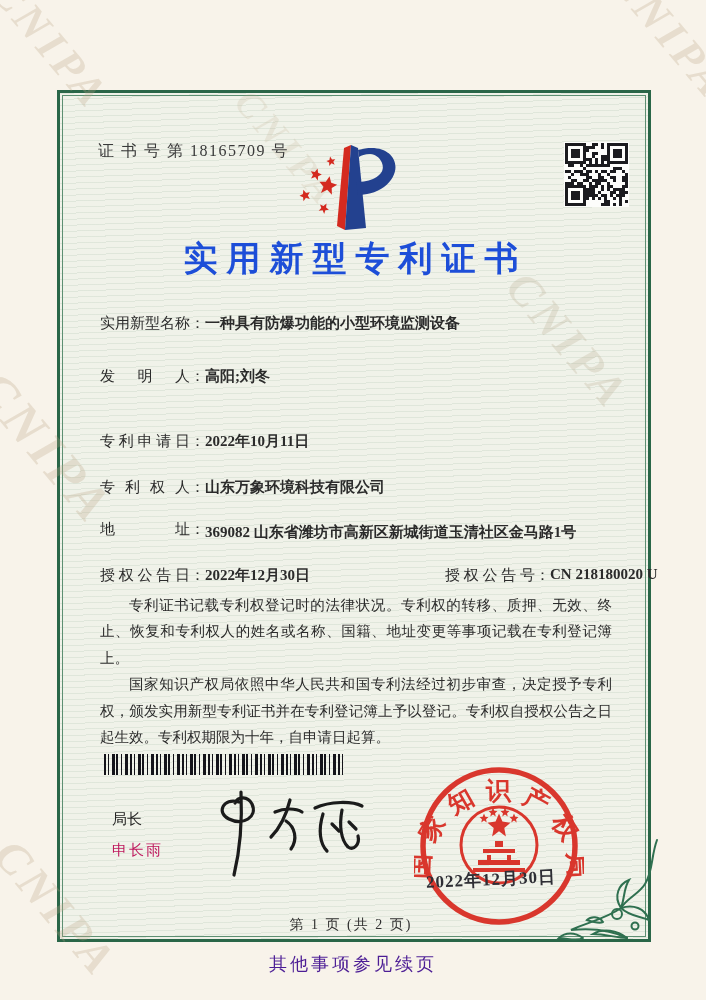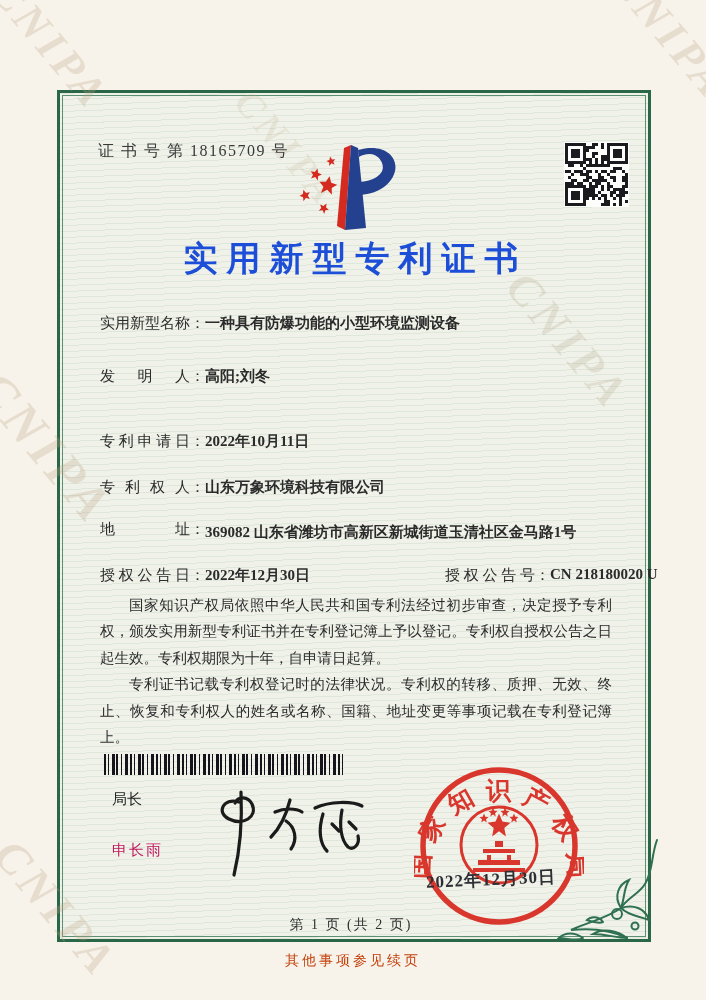--- a/index.html
+++ b/index.html
@@ -63,33 +63,33 @@
     position:absolute; left:104px; top:754px; width:242px; height:21px; z-index:2;
     background:repeating-linear-gradient(90deg,
       #14141a 0px 2px, rgba(0,0,0,0) 2px 4px,
       #14141a 4px 5px,  rgba(0,0,0,0) 5px 8px,
       #14141a 8px 11px, rgba(0,0,0,0) 11px 12px,
       #14141a 12px 14px, rgba(0,0,0,0) 14px 17px,
       #14141a 17px 18px, rgba(0,0,0,0) 18px 21px,
       #14141a 21px 24px, rgba(0,0,0,0) 24px 26px);
   }
   
-  .signer-title{position:absolute; left:112px; top:790px; z-index:2; font-size:15px; color:#222;}
+  .signer-title{position:absolute; left:112px; top:810px; z-index:2; font-size:15px; color:#222;}
   .signer-name{position:absolute; left:112px; top:841px; z-index:2; font-size:15px; color:#be185d; letter-spacing:2px;}
   .signature{position:absolute; left:205px; top:786px; z-index:2;}
   
   .seal{position:absolute; left:414px; top:761px; z-index:3; opacity:.92;}
   .seal-date{
     position:absolute; left:426px; top:868px; z-index:4;
     font-size:17px; font-weight:bold; color:#2e2e35; letter-spacing:1px;
     transform:rotate(-2.5deg); white-space:nowrap;
   }
   
   .page-info{position:absolute; left:57px; width:588px; top:916px; z-index:2; text-align:center; font-size:14px; letter-spacing:2px; color:#2f2f2f;}
-  .cont-note{position:absolute; left:0; width:706px; top:952px; z-index:2; text-align:center; font-size:14px; letter-spacing:3px; color:#c2410c;}
+  .cont-note{position:absolute; left:0; width:706px; top:952px; z-index:2; text-align:center; font-size:18px; letter-spacing:3px; color:#4c1d95;}
   .flourish{position:absolute; left:553px; top:826px; z-index:2;}
 </style>
 </head>
 <body>
 
 <div class="page">
 
   <div class="wm" style="left:-28px; top:18px;  font-size:44px;">CNIPA</div>
   <div class="wm" style="left:592px; top:8px;   font-size:44px;">CNIPA</div>
   <div class="wm" style="left:218px; top:126px; font-size:38px; color:rgba(186,166,134,0.18);">CNIPA</div>
@@ -577,22 +577,22 @@
     <span class="flabel">地址</span><span class="colon">：</span><span class="fvalue" style="width:430px;"><span class="vline">369082 山东省潍坊市高新区新城街道玉清社区金马路1号</span></span>
   </div>
   <div class="field" style="top:566px; width:512px;">
     <span class="flabel">授权公告日</span><span class="colon">：</span><span class="fvalue">2022年12月30日</span>
     <span class="grant-no-group">
       <span class="flabel">授权公告号</span><span class="colon">：</span><span class="fvalue">CN 218180020 U</span>
     </span>
   </div>
 
   <div class="paras">
+    <p>专利证书记载专利权登记时的法律状况。专利权的转移、质押、无效、终止、恢复和专利权人的姓名或名称、国籍、地址变更等事项记载在专利登记簿上。</p>
     <p>国家知识产权局依照中华人民共和国专利法经过初步审查，决定授予专利权，颁发实用新型专利证书并在专利登记簿上予以登记。专利权自授权公告之日起生效。专利权期限为十年，自申请日起算。</p>
-    <p>专利证书记载专利权登记时的法律状况。专利权的转移、质押、无效、终止、恢复和专利权人的姓名或名称、国籍、地址变更等事项记载在专利登记簿上。</p>
   </div>
 
   <div class="barcode"></div>
 
   <div class="signer-title">局长</div>
   <div class="signer-name">申长雨</div>
 
   <svg class="signature" width="168" height="94" viewBox="0 0 168 94">
     <g fill="none" stroke="#1b1b1b" stroke-width="3.2" stroke-linecap="round" stroke-linejoin="round">
       <path d="M34,16 C18,11 11,27 24,33 C38,40 53,31 47,18 C43,10 33,10 30,17"></path>

